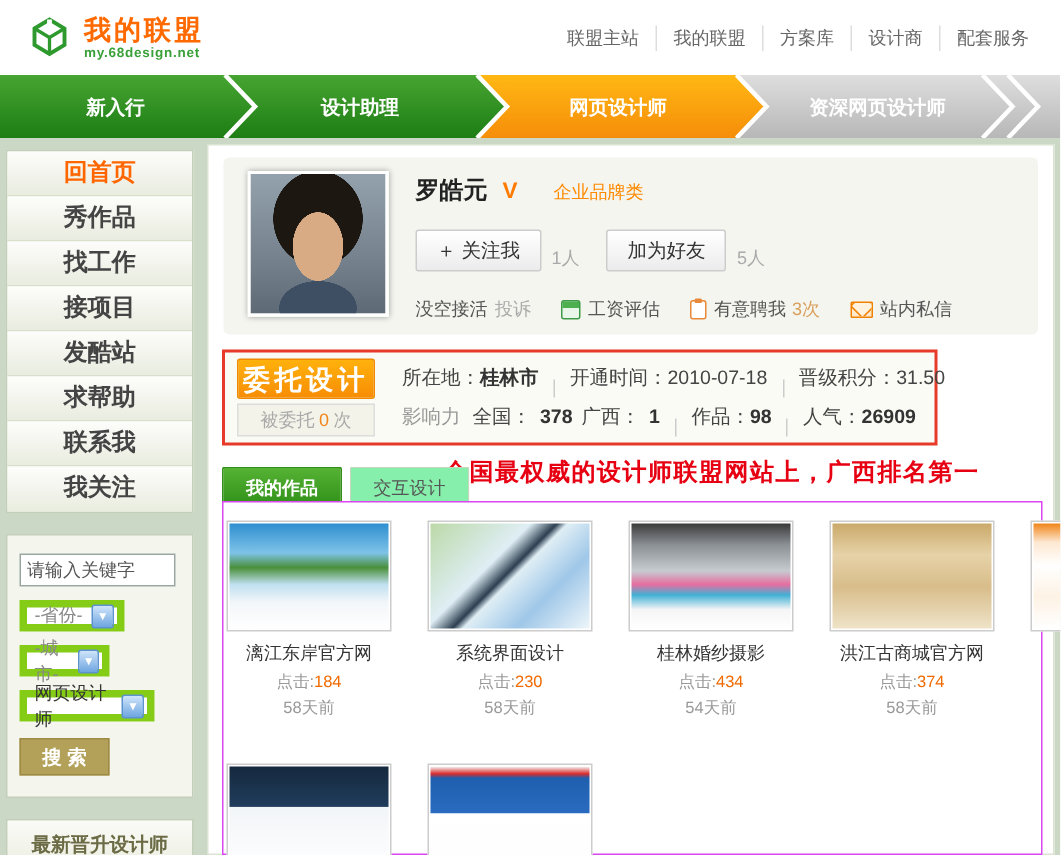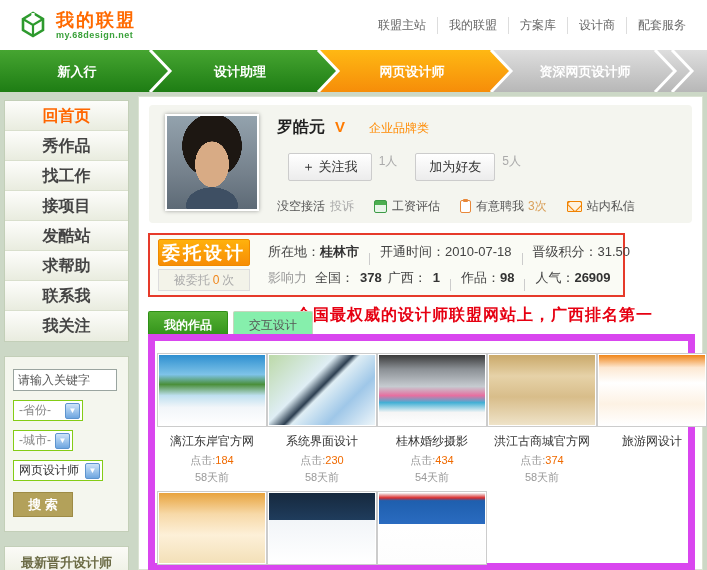--- a/index.html
+++ b/index.html
@@ -31,21 +31,21 @@
                color:#444; background:linear-gradient(180deg,#fdfdfb,#e9ecdf);
                border-bottom:1px solid #d9dfcd; cursor:pointer; }
   .menu-item:last-child { border-bottom:none; }
   .menu-item.active { color:#ff6600; }
 
   .side-panel { margin-top:14px; border:1px solid #c3cfb8; background:#f4f6ee; padding:12px 8px 14px; }
   .kw-input { width:104px; height:22px; border:1px solid #9aa5a0; font-size:12px; color:#555;
               padding:1px 4px; background:#fff; font-family:"Liberation Sans", sans-serif; }
   .kw-input::placeholder { color:#555; opacity:1; }
   .fselect { margin-top:9px; display:flex; align-items:center; justify-content:space-between;
-             border:1px solid #84cc16; background:#fff; height:21px; font-size:12px; color:#888;
+             border:5px solid #84cc16; background:#fff; height:21px; font-size:12px; color:#888;
              padding:0 2px 0 5px; cursor:pointer; }
   .fselect.dark { color:#333; }
   .fsel-arrow { width:15px; height:16px; background:linear-gradient(180deg,#cfe4fa,#6ea6e0);
                 color:#fff; display:flex; align-items:center; justify-content:center;
                 font-size:8px; border-radius:2px; border:1px solid #5d94cf; }
   .w-prov { width:70px; } .w-city { width:60px; } .w-role { width:90px; }
   .search-btn { margin-top:11px; width:60px; height:25px; background:#b3a15a; color:#fff;
                 font-weight:bold; font-size:13px; border:1px solid #9d8b45; cursor:pointer;
                 font-family:"Liberation Sans", sans-serif; }
 
@@ -65,21 +65,21 @@
             background:
               radial-gradient(ellipse 26px 18px at 50% 96%, #3e4f63 0 99%, rgba(0,0,0,0) 100%),
               radial-gradient(ellipse 17px 23px at 50% 52%, #d8ab85 0 99%, rgba(0,0,0,0) 100%),
               radial-gradient(ellipse 30px 32px at 50% 32%, #1d1712 0 99%, rgba(0,0,0,0) 100%),
               linear-gradient(180deg,#93a2ad 0%,#76828d 60%,#5d6a76 100%); }
   .p-info { position:absolute; left:128px; top:12px; right:10px; }
   .p-name-row { display:flex; align-items:baseline; }
   .p-name { font-size:16px; font-weight:bold; color:#222; }
   .p-badge { color:#ff7a00; font-weight:bold; font-size:15px; margin:0 8px 0 10px; }
   .p-cat { color:#ff8a00; font-size:12px; margin-left:16px; cursor:pointer; }
-  .p-btn-row { margin-top:15px; display:flex; align-items:flex-start;margin-left:11px; }
+  .p-btn-row { margin-top:15px; display:flex; align-items:flex-end; }
   .btn { padding:4px 13px; background:linear-gradient(180deg,#ffffff,#ececec); border:1px solid #ccc;
          font-size:13px; color:#333; border-radius:2px; cursor:pointer;
          font-family:"Liberation Sans", sans-serif; }
   .cnt-gray { font-size:12px; color:#aaa; margin:0 18px 0 7px; }
   .p-act-row { margin-top:17px; display:flex; align-items:center; font-size:12px; color:#555; }
   .act-group { display:flex; align-items:center; margin-right:20px; cursor:pointer; }
   .act-muted { color:#aaa; margin-left:5px; }
   .ic { display:inline-block; margin-right:5px; }
   .ic-calc { width:13px; height:13px; border:1px solid #3c9b46; border-radius:2px;
              background:linear-gradient(180deg,#4caf50 0 38%,#e8f5e9 38%); }
@@ -116,22 +116,22 @@
   .annotation { position:absolute; left:296px; top:305px; color:#e60012; font-weight:bold;
                 font-size:16px; white-space:nowrap; letter-spacing:1px; }
 
   
   .tabs { position:absolute; left:148px; top:311px; display:flex; gap:5px; }
   .tab { padding:5px 15px 4px; font-size:12px; border:1px solid #c7d6bd; border-bottom:none;
          background:#86efac; color:#555; cursor:pointer; border-radius:2px 2px 0 0; }
   .tab.active { background:linear-gradient(180deg,#55b234,#2f8f17); color:#fff; font-weight:bold;
                 border-color:#2f8f17; }
   .portfolio { position:absolute; left:148px; top:334px; width:547px; height:236px;
-               border:7px solid #d946ef; background:#fff; padding:12px 2px 0;
-               display:grid; grid-template-columns:repeat(5,1fr); }
+               border:1px solid #d946ef; background:#fff; padding:12px 2px 0;
+               display:grid; grid-template-columns:repeat(6,1fr);gap:24px; }
   .p-item { text-align:center; margin-bottom:6px; }
   .thumb { width:110px; height:74px; margin:0 auto; border:1px solid #ccc; background:#fff;
            padding:1px; cursor:pointer; }
   .thumb > div { width:100%; height:100%; }
   .p-title { font-size:12px; color:#333; margin-top:6px; cursor:pointer; }
   .p-clicks { font-size:11px; color:#999; margin-top:3px; }
   .p-clicks .num { color:#f06a00; }
   .p-age { font-size:11px; color:#999; margin-top:2px; }
 </style>
 </head>

